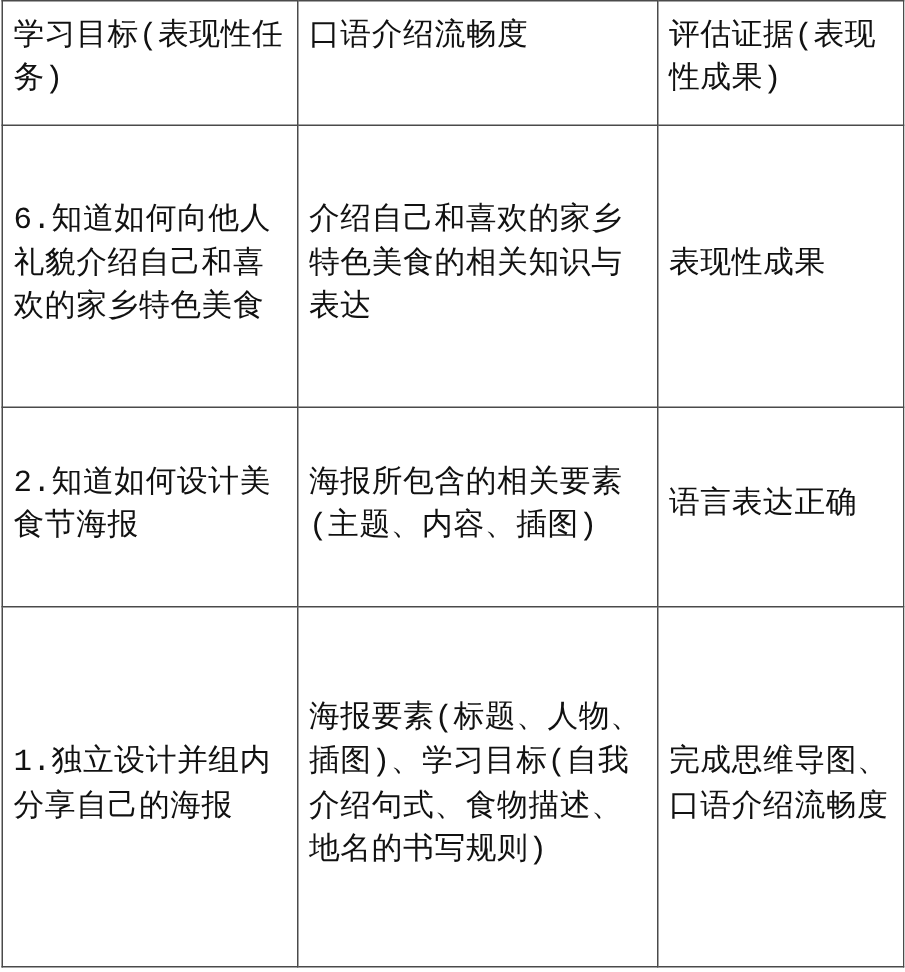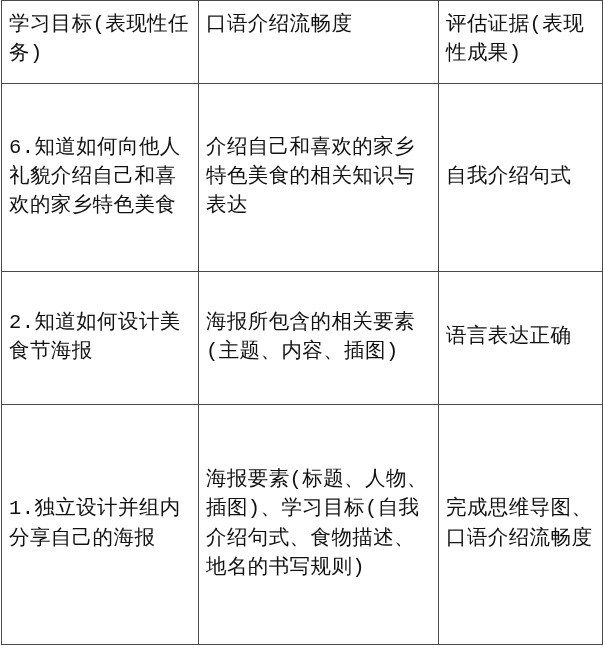--- a/index.html
+++ b/index.html
@@ -67,21 +67,21 @@
     </colgroup>
     <tbody>
       <tr class="header-row">
         <td class="va-top">学习目标(表现性任务)</td>
         <td class="va-top">口语介绍流畅度</td>
         <td class="va-top">评估证据(表现性成果)</td>
       </tr>
       <tr class="r1">
         <td class="va-mid">6.知道如何向他人礼貌介绍自己和喜欢的家乡特色美食</td>
         <td class="va-mid">介绍自己和喜欢的家乡特色美食的相关知识与表达</td>
-        <td class="va-mid">自我介绍句式</td>
+        <td class="va-mid">表现性成果</td>
       </tr>
       <tr class="r2">
         <td class="va-mid">2.知道如何设计美食节海报</td>
         <td class="va-mid">海报所包含的相关要素(主题、内容、插图)</td>
         <td class="va-mid">语言表达正确</td>
       </tr>
       <tr class="r3">
         <td class="va-mid">1.独立设计并组内分享自己的海报</td>
         <td class="va-mid">海报要素(标题、人物、插图)、学习目标(自我介绍句式、食物描述、地名的书写规则)</td>
         <td class="va-mid">完成思维导图、口语介绍流畅度</td>

